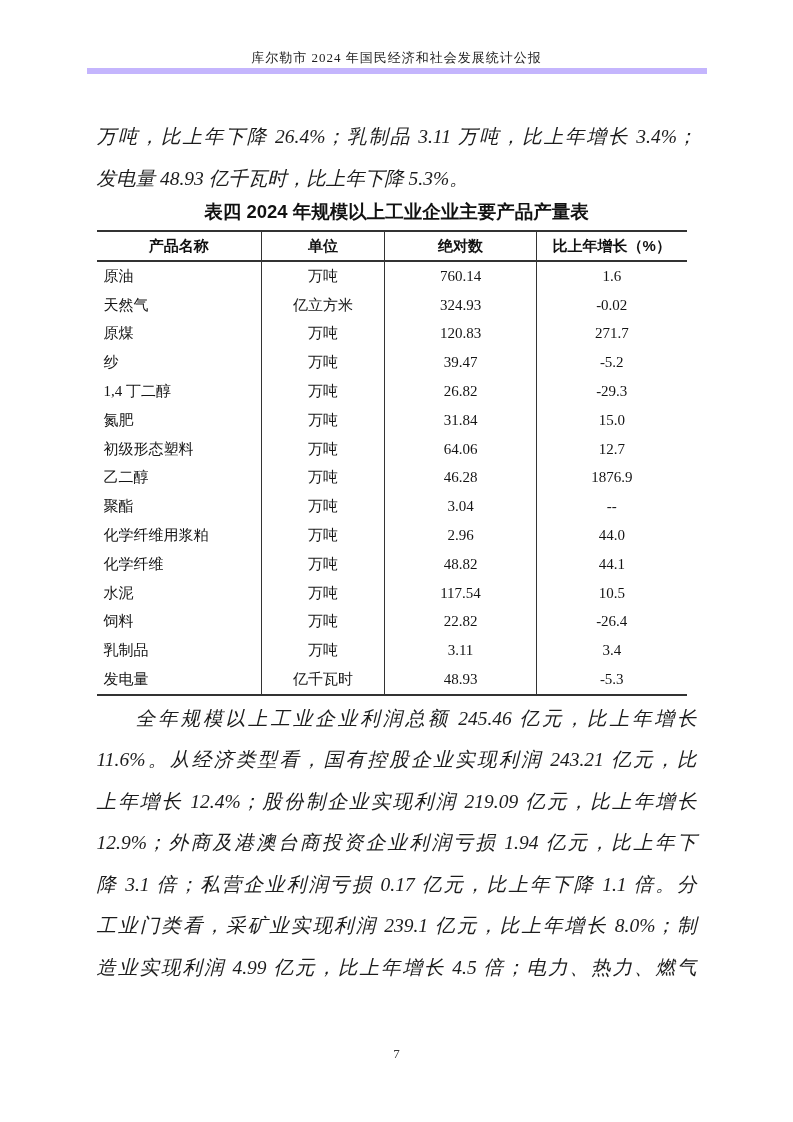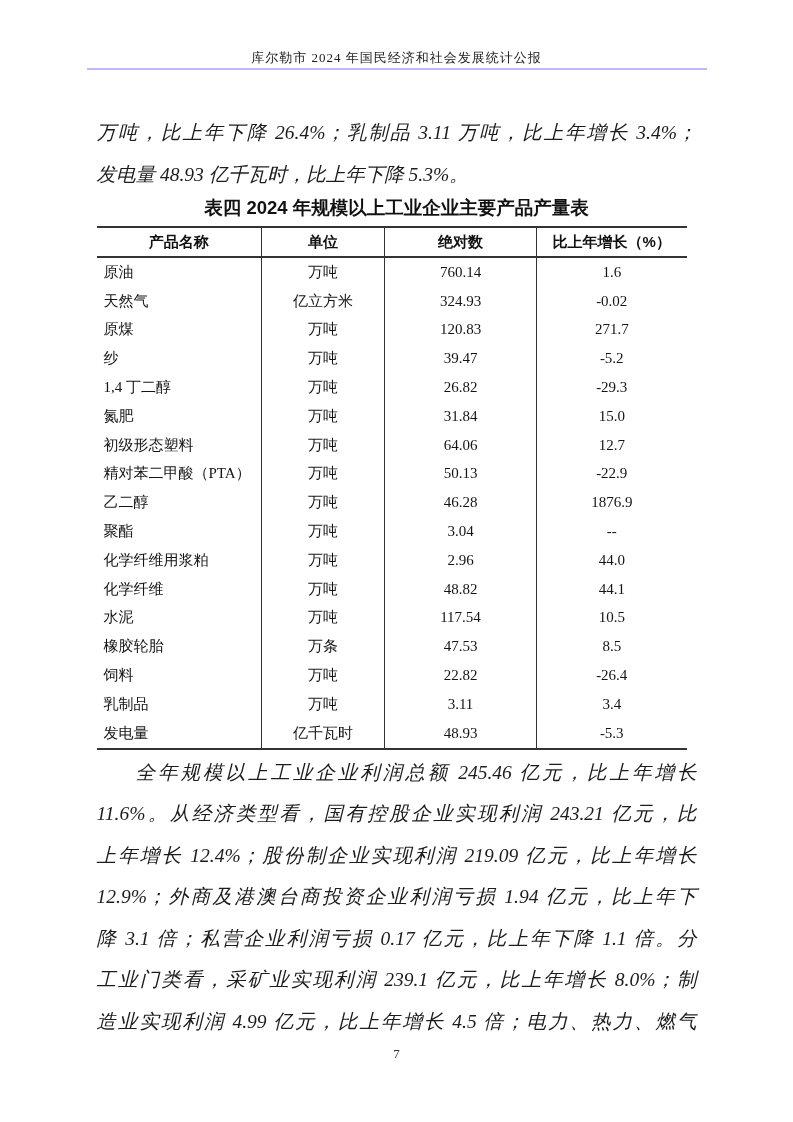--- a/index.html
+++ b/index.html
@@ -5,21 +5,21 @@
   html,body { margin:0; padding:0; background:#888; }
   .page {
     width:793px; height:1122px; background:#ffffff; position:relative;
     margin:0 auto; overflow:hidden;
     font-family:"Liberation Serif","DejaVu Serif",serif;
     color:#1c1c1c;
   }
   
   .page-header {
     width:620px; margin:0 auto; padding-top:50px; padding-bottom:2px;
-    border-bottom:2px solid #c4b5fd;
+    border-bottom:6px solid #c4b5fd;
   }
   .header-title {
     text-align:center; font-size:13px; line-height:16px; letter-spacing:1px;
   }
   
   .content { width:600px; margin:0 auto; }
   .para { margin:0; font-size:19.5px; line-height:41.5px;font-style:italic; }
   .para-1 { margin-top:42px; }
   .para-2 { margin-top:2px; }
   .line { display:block; }
@@ -127,26 +127,20 @@
           <td class="c3">31.84</td>
           <td class="c4">15.0</td>
         </tr>
           <tr>
           <td class="c1">初级形态塑料</td>
           <td class="c2">万吨</td>
           <td class="c3">64.06</td>
           <td class="c4">12.7</td>
         </tr>
           <tr>
-          <td class="c1">精对苯二甲酸（PTA）</td>
-          <td class="c2">万吨</td>
-          <td class="c3">50.13</td>
-          <td class="c4">-22.9</td>
-        </tr>
-          <tr>
           <td class="c1">乙二醇</td>
           <td class="c2">万吨</td>
           <td class="c3">46.28</td>
           <td class="c4">1876.9</td>
         </tr>
           <tr>
           <td class="c1">聚酯</td>
           <td class="c2">万吨</td>
           <td class="c3">3.04</td>
           <td class="c4">--</td>
@@ -161,26 +155,20 @@
           <td class="c1">化学纤维</td>
           <td class="c2">万吨</td>
           <td class="c3">48.82</td>
           <td class="c4">44.1</td>
         </tr>
           <tr>
           <td class="c1">水泥</td>
           <td class="c2">万吨</td>
           <td class="c3">117.54</td>
           <td class="c4">10.5</td>
-        </tr>
-          <tr>
-          <td class="c1">橡胶轮胎</td>
-          <td class="c2">万条</td>
-          <td class="c3">47.53</td>
-          <td class="c4">8.5</td>
         </tr>
           <tr>
           <td class="c1">饲料</td>
           <td class="c2">万吨</td>
           <td class="c3">22.82</td>
           <td class="c4">-26.4</td>
         </tr>
           <tr>
           <td class="c1">乳制品</td>
           <td class="c2">万吨</td>

